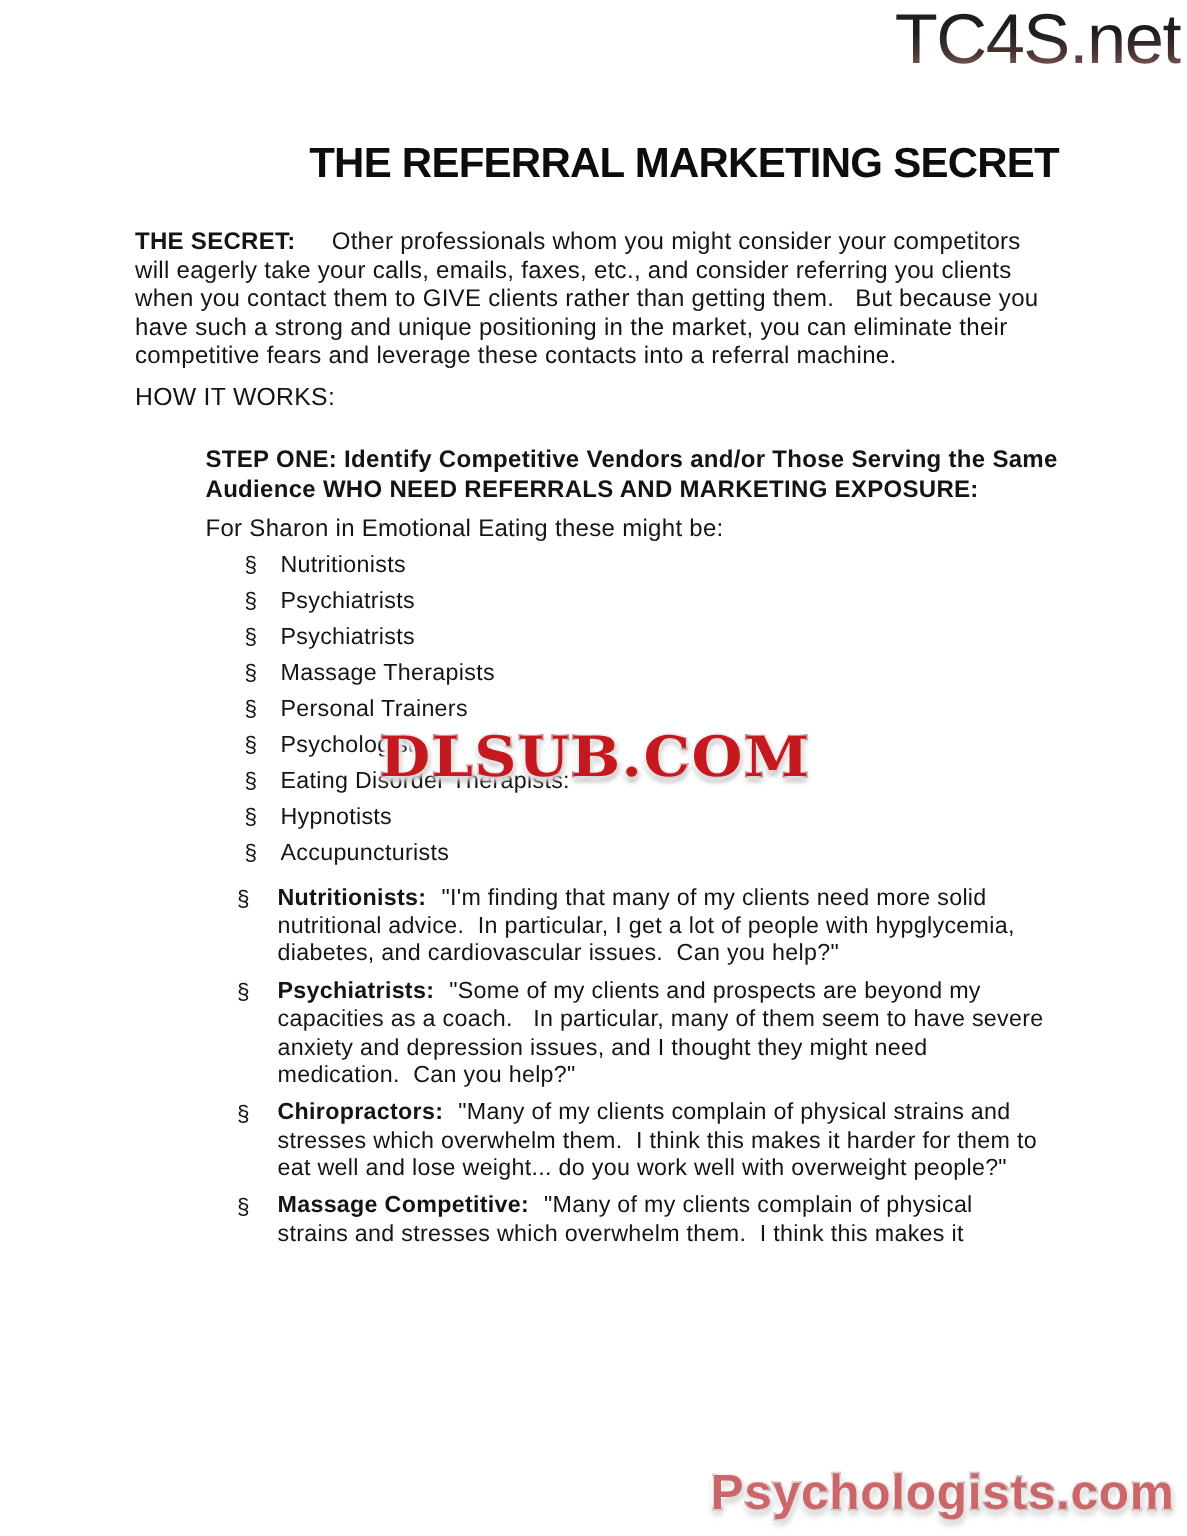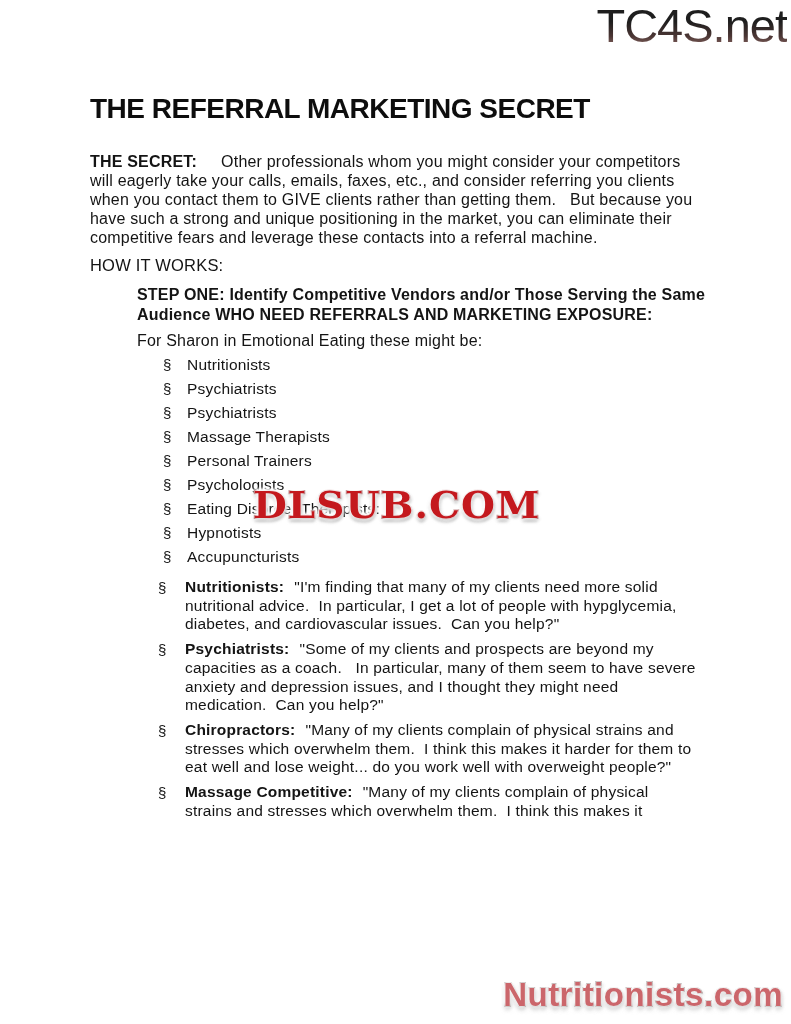--- a/index.html
+++ b/index.html
@@ -20,21 +20,21 @@
     position: absolute;
     left: 90px;
     top: 0;
     width: 616px;
   }
   .doc-title {
     margin-top: 93px;
     font-size: 28px;
     font-weight: bold;
     letter-spacing: -0.5px;
-    text-align: left;
+    text-align: right;
     color: #0d0d0d;
     white-space: nowrap;
   }
   .para {
     margin-top: 27px;
     font-size: 16px;
     line-height: 19px;
     letter-spacing: 0.2px;
     width: 616px;
   }
@@ -44,21 +44,21 @@
   }
   .prewrap { white-space: pre-wrap; }
   .how-heading {
     margin-top: 9px;
     font-size: 16.5px;
     font-weight: normal;
     letter-spacing: 0.2px;
   }
   .step-heading {
     margin-left: 47px;
-    margin-top: 10px;
+    margin-top: 22px;
     width: 578px;
     font-size: 16px;
     font-weight: bold;
     line-height: 19.5px;
     letter-spacing: 0.2px;
   }
   .sharon-heading {
     margin-left: 47px;
     margin-top: 8px;
     font-size: 16px;
@@ -216,15 +216,15 @@
       <div class="b2">
           <span class="mk">§</span>
           <span class="bx"><span class="lbl">Massage Competitive:</span><span class="prewrap">"Many of my clients complain of physical strains and stresses which overwhelm them.  I think this makes it</span></span>
         </div>
     </div>
 
   </div>
 
   <div class="wm-tc4s">TC4S.net</div>
   <div class="wm-dlsub">DLSUB.COM</div>
-  <div class="wm-traders">Nutritionists.com</div>
+  <div class="wm-traders">Psychologists.com</div>
 
 </div>
 
 </body></html>

